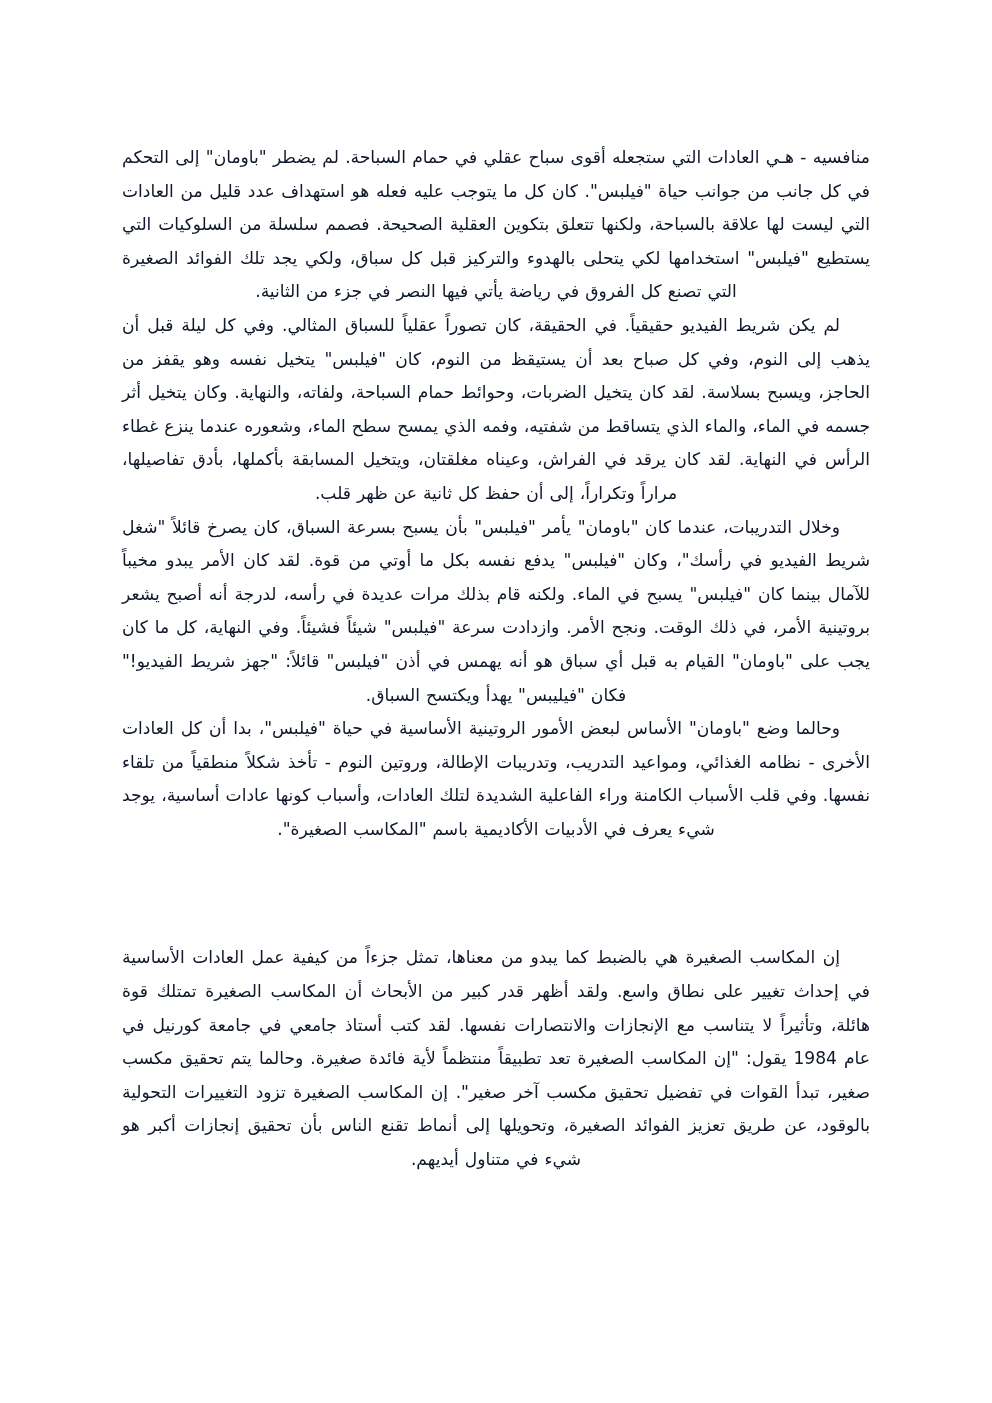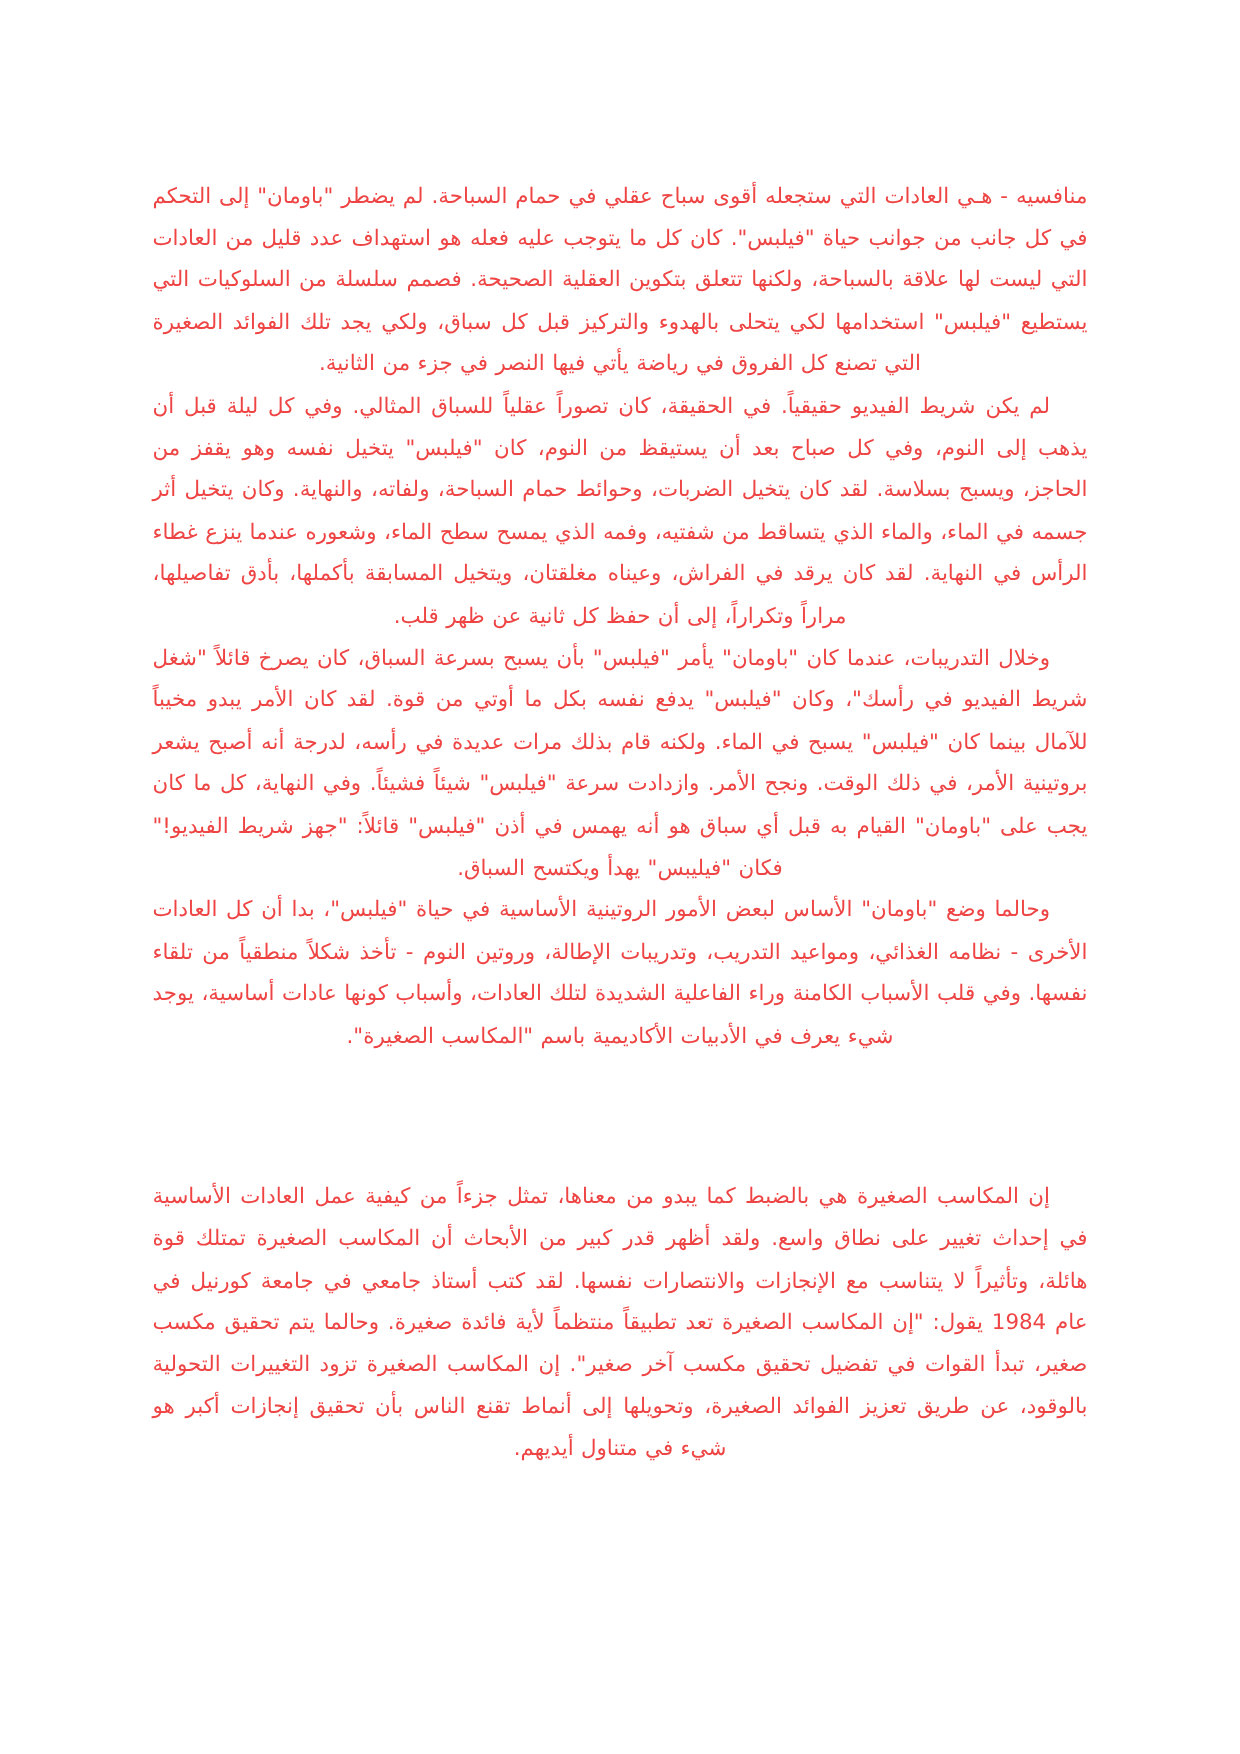--- a/index.html
+++ b/index.html
@@ -34,21 +34,21 @@
     direction: rtl;
     text-align: justify;
     text-align-last: center;
   }
 
   .para {
     margin: 0;
     direction: rtl;
     text-align: justify;
     text-justify: inter-word;
-    color: #ef4444;
+    color: #0f172a;
     font-size: 17.1px;
     line-height: 33.6px;
     letter-spacing: 0;
     word-spacing: 0.5px;
     text-indent: 30px;
     font-weight: 400;
   }
 
   .para.no-indent {
     text-indent: 0;

